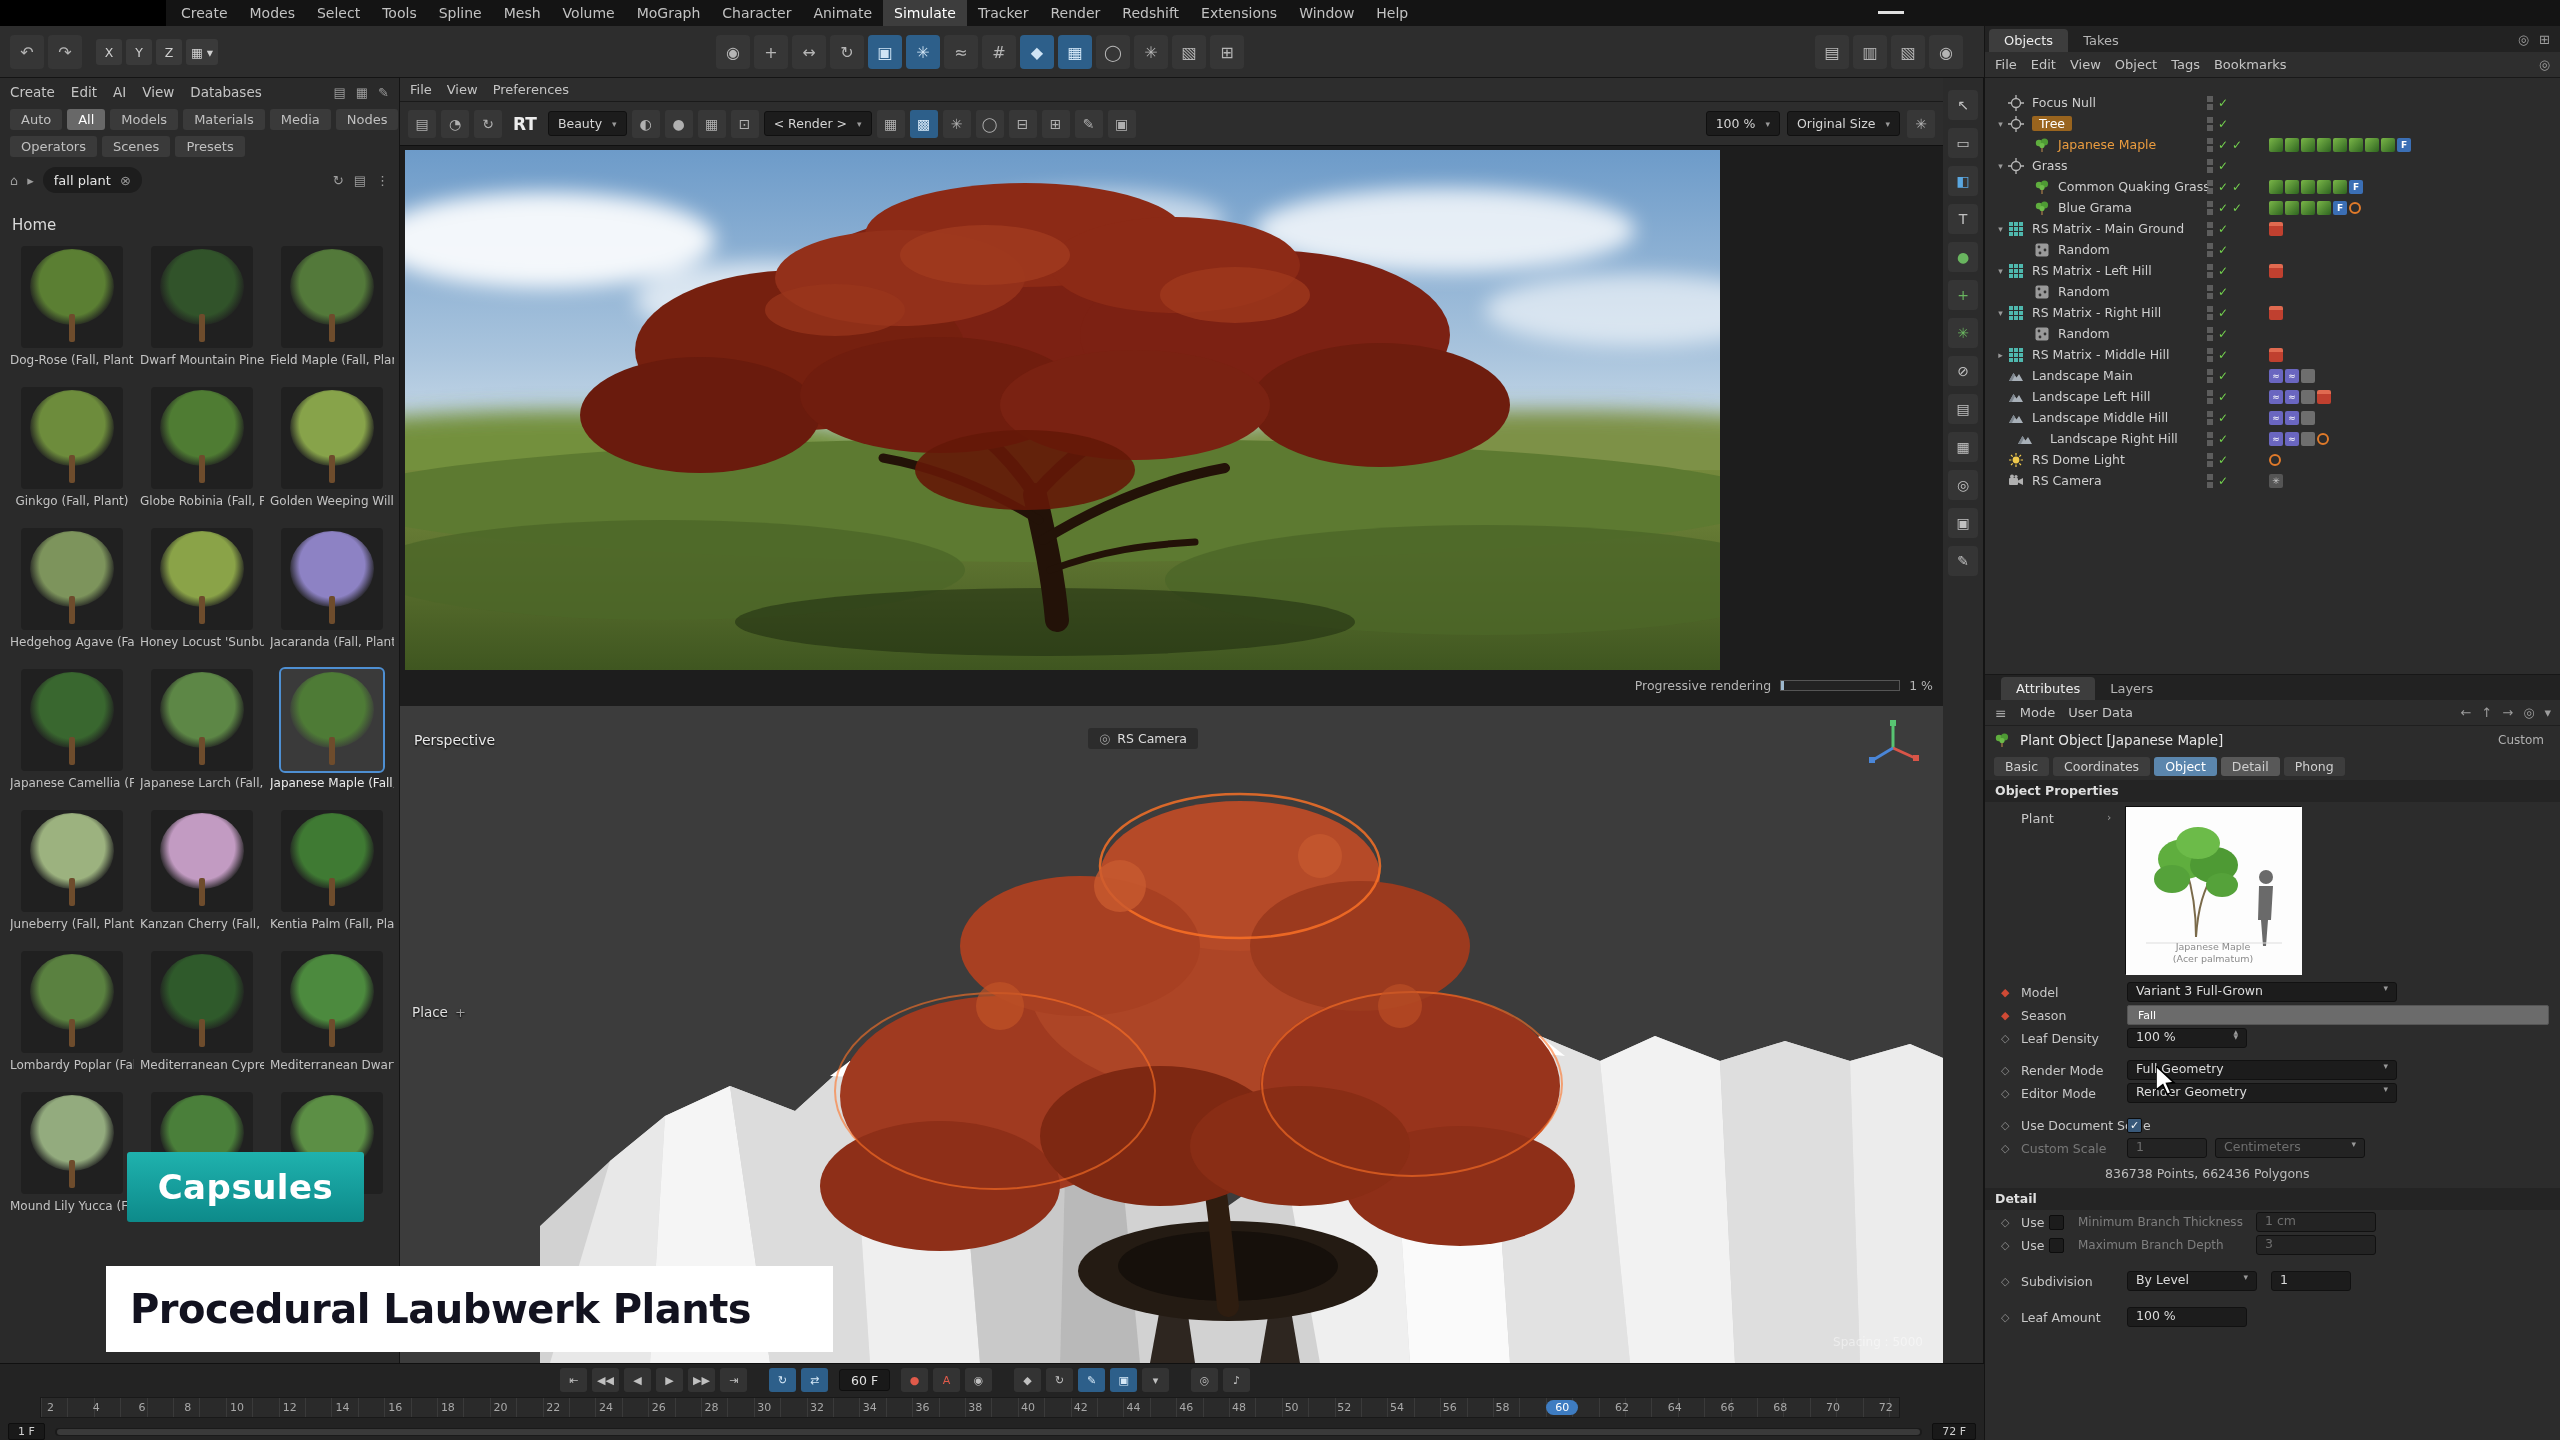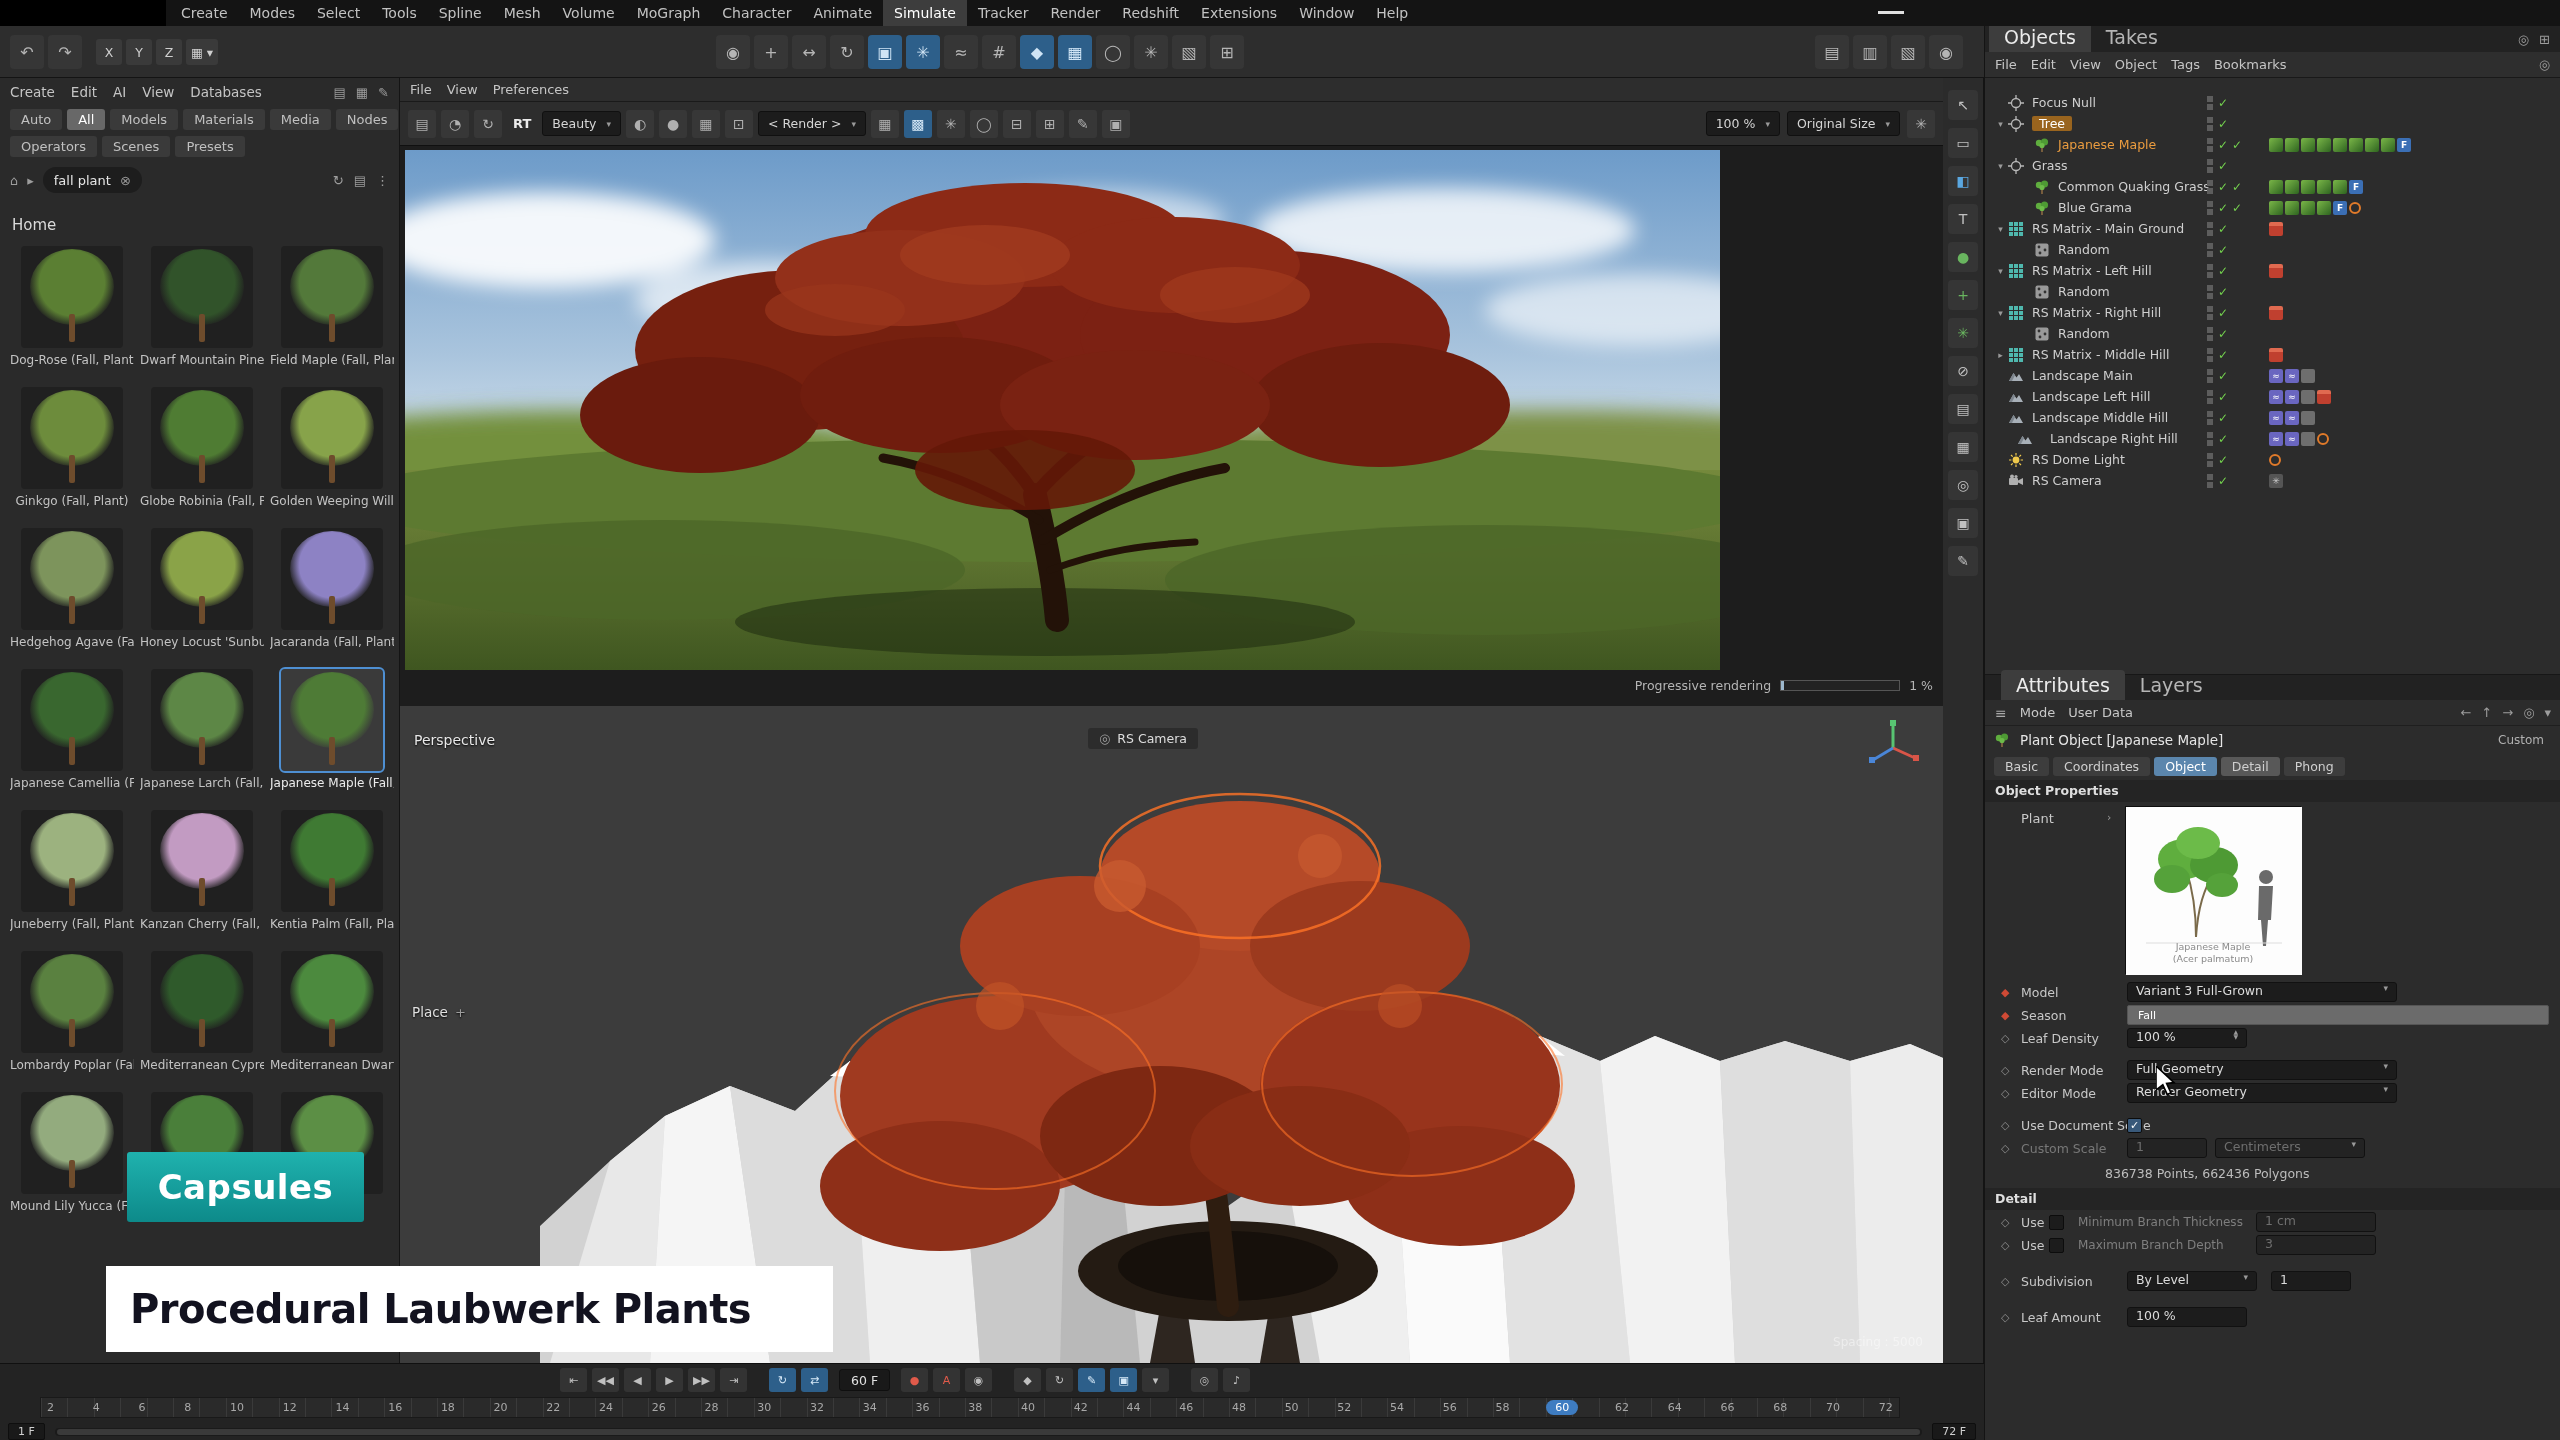--- a/index.html
+++ b/index.html
@@ -49,21 +49,21 @@
 .plabel{margin-top:5px;font-size:12px;color:#c3c3c3;max-width:124px;white-space:nowrap;overflow:hidden;height:16px}
 .pcell.sel .plabel{color:#ececec}
 
 
 #center{position:absolute;left:400px;top:78px;width:1543px;height:1285px;background:#1d1d1d}
 #vp-menu{display:flex;height:24px;align-items:center;background:#2d2d2d;padding-left:10px;border-bottom:1px solid #1a1a1a}
 #vp-menu .abm{margin-right:15px;font-size:13px}
 #rv-toolbar{display:flex;align-items:center;height:44px;background:#2d2d2d;border-bottom:1px solid #101010;padding:0 8px;gap:5px}
 .rvi{width:28px;height:28px;display:flex;align-items:center;justify-content:center;color:#b0b0b0;font-size:14px;background:#373737;border-radius:3px}
 .rvi.hl{background:#2d5f8a;color:#d5e8f7}
-.chip{font-size:13px;color:#ececec;padding:0 6px;font-weight:bold}
+.chip{font-size:17px;color:#ececec;padding:0 6px;font-weight:bold}
 .dd-box{display:flex;align-items:center;gap:10px;background:#1c1c1c;border:1px solid #101010;border-radius:3px;height:25px;padding:0 9px;font-size:12.5px;color:#d5d5d5;white-space:nowrap}
 .caret{font-size:9px;color:#9a9a9a}
 .rv-right{margin-left:auto;display:flex;gap:7px;align-items:center}
 #render-img{position:absolute;left:5px;top:72px;width:1315px;height:520px;background:#000}
 #prog-row{position:absolute;right:10px;top:600px;display:flex;align-items:center;gap:9px;font-size:12.5px;color:#b5b5b5}
 .prog-bar{width:120px;height:11px;border:1px solid #555;background:#222;position:relative}
 .prog-fill{position:absolute;left:0;top:0;bottom:0;width:3px;background:#9db8cd}
 #vp3d{position:absolute;left:0;top:628px;width:1543px;bottom:0;background:#3c3c3c;overflow:hidden}
 .vp-label{position:absolute;left:14px;top:26px;font-size:14px;color:#e8e8e8;text-shadow:0 1px 2px #000}
 .cam-label{position:absolute;left:688px;top:22px;display:flex;gap:7px;align-items:center;font-size:12.5px;color:#ddd;background:rgba(10,10,10,.3);padding:3px 11px;border-radius:3px}
@@ -71,21 +71,21 @@
 .axis-giz{position:absolute;right:18px;top:10px}
 .spacing{position:absolute;right:20px;bottom:14px;font-size:12px;color:rgba(255,255,255,.45)}
 
 
 #side-strip{position:absolute;left:1943px;top:78px;width:41px;height:1285px;background:#2b2b2b;border-right:1px solid #141414;display:flex;flex-direction:column;align-items:center;padding-top:12px;gap:8px}
 .ssi{width:30px;height:30px;background:#353535;border-radius:4px;display:flex;align-items:center;justify-content:center;font-size:14px;color:#c0c0c0}
 
 
 #right-panel{position:absolute;left:1984px;top:26px;width:576px;height:1414px;background:#2c2c2c;border-left:1px solid #141414}
 .om-tabs{display:flex;height:26px;background:#222;align-items:flex-end;padding-left:4px}
-.omtab{font-size:19px;color:#b5b5b5;padding:4px 15px;border-radius:4px 4px 0 0}
+.omtab{font-size:13px;color:#b5b5b5;padding:4px 15px;border-radius:4px 4px 0 0}
 .omtab.act{background:#3d3d3d;color:#ececec}
 #om-tab-icons{margin-left:auto;display:flex;gap:10px;padding:0 10px 5px 0}
 .om-menu{display:flex;height:26px;align-items:center;background:#2e2e2e;border-bottom:1px solid #191919;padding:0 10px}
 .om-menu .abm{margin-right:14px;font-size:13px}
 #om-menu-icons{margin-left:auto;display:flex;gap:8px}
 #om-tree{position:relative;padding-top:14px}
 .orow{position:relative;display:flex;align-items:center;height:21px;font-size:12.5px}
 .oarr{width:15px;color:#9a9a9a;font-size:9px;text-align:center;flex:none}
 .oicn{width:18px;height:16px;margin-right:6px;flex:none}
 .oicn svg{width:16px;height:16px}

